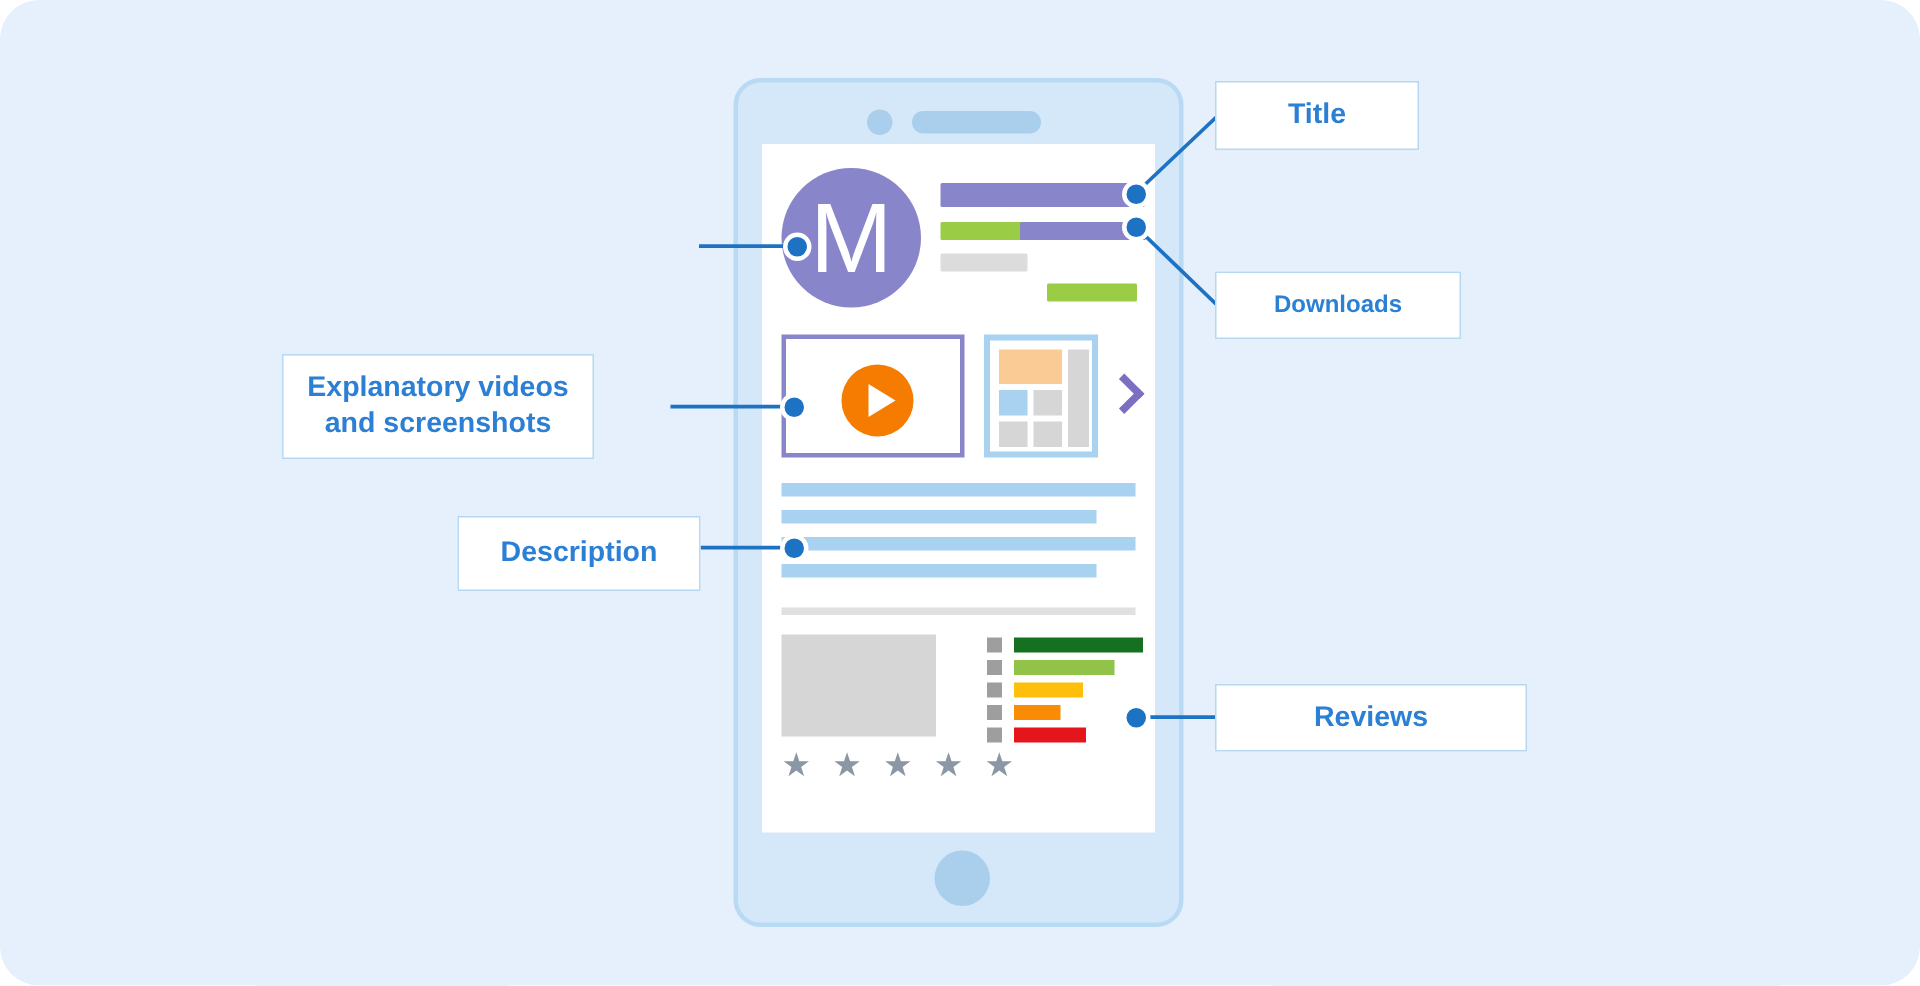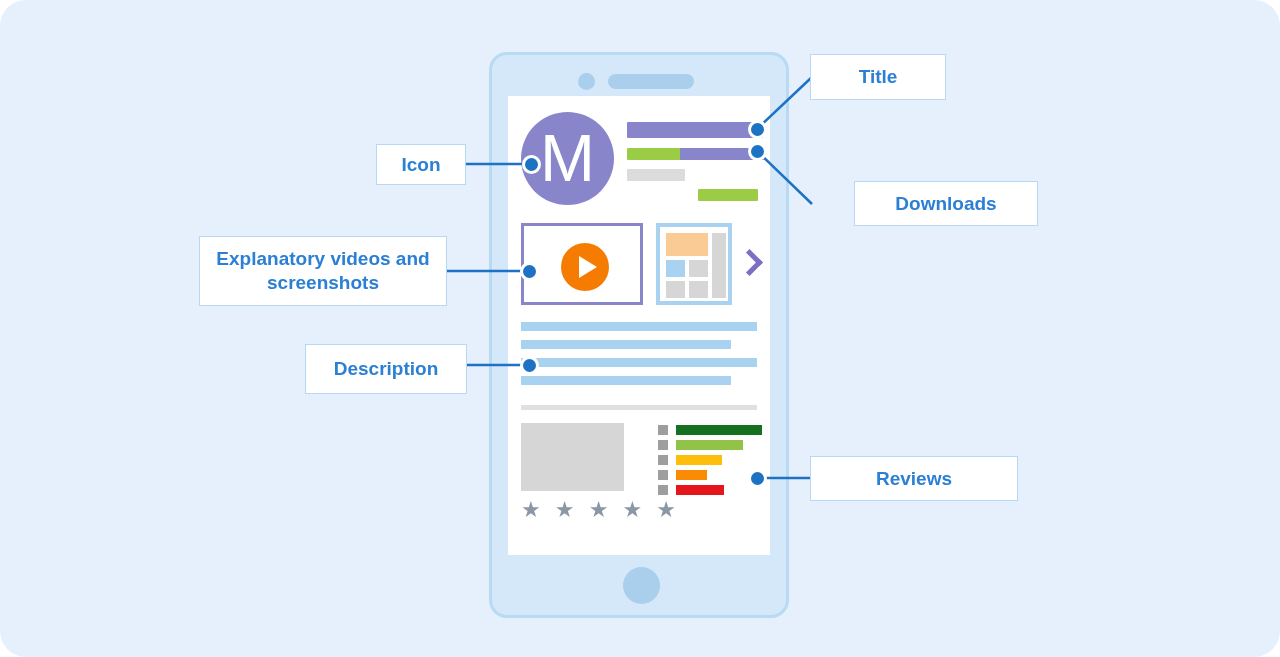--- a/index.html
+++ b/index.html
@@ -184,22 +184,22 @@
     font-weight: bold;
     display: flex;
     align-items: center;
     justify-content: center;
     text-align: center;
     box-sizing: border-box;
     line-height: 1.25;
   }
   #callout-title   { left: 810px; top: 54px;  width: 136px; height: 46px; font-size: 19px; text-align: right; }
   #callout-icon    { left: 376px; top: 144px; width: 90px;  height: 41px; font-size: 19px; }
-  #callout-dl      { left: 810px; top: 181px; width: 184px; height: 45px; font-size: 19px; margin-left: 44px; }
-  #callout-videos  { left: 199px; top: 236px; width: 248px; height: 70px; font-size: 19px; padding: 0 8px; }
+  #callout-dl      { left: 810px; top: 181px; width: 164px; height: 45px; font-size: 16px; }
+  #callout-videos  { left: 188px; top: 236px; width: 208px; height: 70px; font-size: 19px; padding: 0 8px; }
   #callout-desc    { left: 305px; top: 344px; width: 162px; height: 50px; font-size: 19px; }
   #callout-reviews { left: 810px; top: 456px; width: 208px; height: 45px; font-size: 19px; }
 
   
   #leaders { position: absolute; left: 0; top: 0; width: 1280px; height: 657px; pointer-events: none; }
   .dot { position: absolute; width: 19px; height: 19px; border-radius: 50%; background: #1d72c4; border: 3px solid #ffffff; box-sizing: border-box; }
 </style>
 </head>
 <body>
 
@@ -291,19 +291,18 @@
   </svg>
 
   <div class="dot" style="left:748px; top:120px;"></div>
   <div class="dot" style="left:748px; top:142px;"></div>
   <div class="dot" style="left:522px; top:155px;"></div>
   <div class="dot" style="left:520px; top:262px;"></div>
   <div class="dot" style="left:520px; top:356px;"></div>
   <div class="dot" style="left:748px; top:469px;"></div>
 
   <div class="callout" id="callout-title">Title</div>
-  <div class="callout" id="callout-icon">Icon</div>
   <div class="callout" id="callout-dl">Downloads</div>
   <div class="callout" id="callout-videos">Explanatory videos and screenshots</div>
   <div class="callout" id="callout-desc">Description</div>
   <div class="callout" id="callout-reviews">Reviews</div>
 
 </div>
 
 </body></html>

